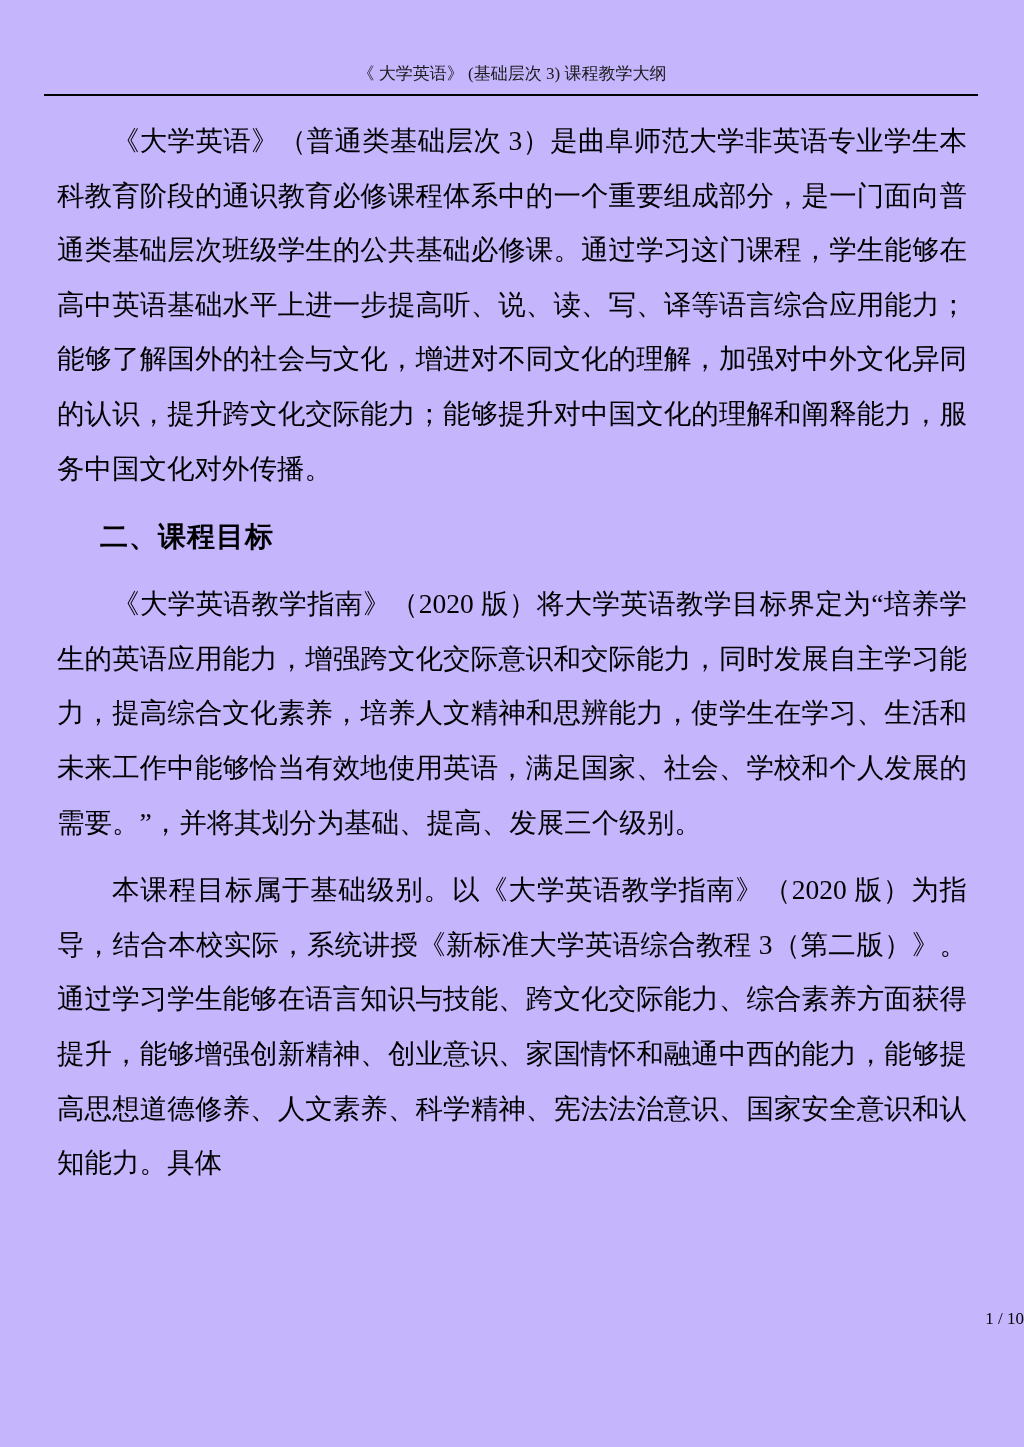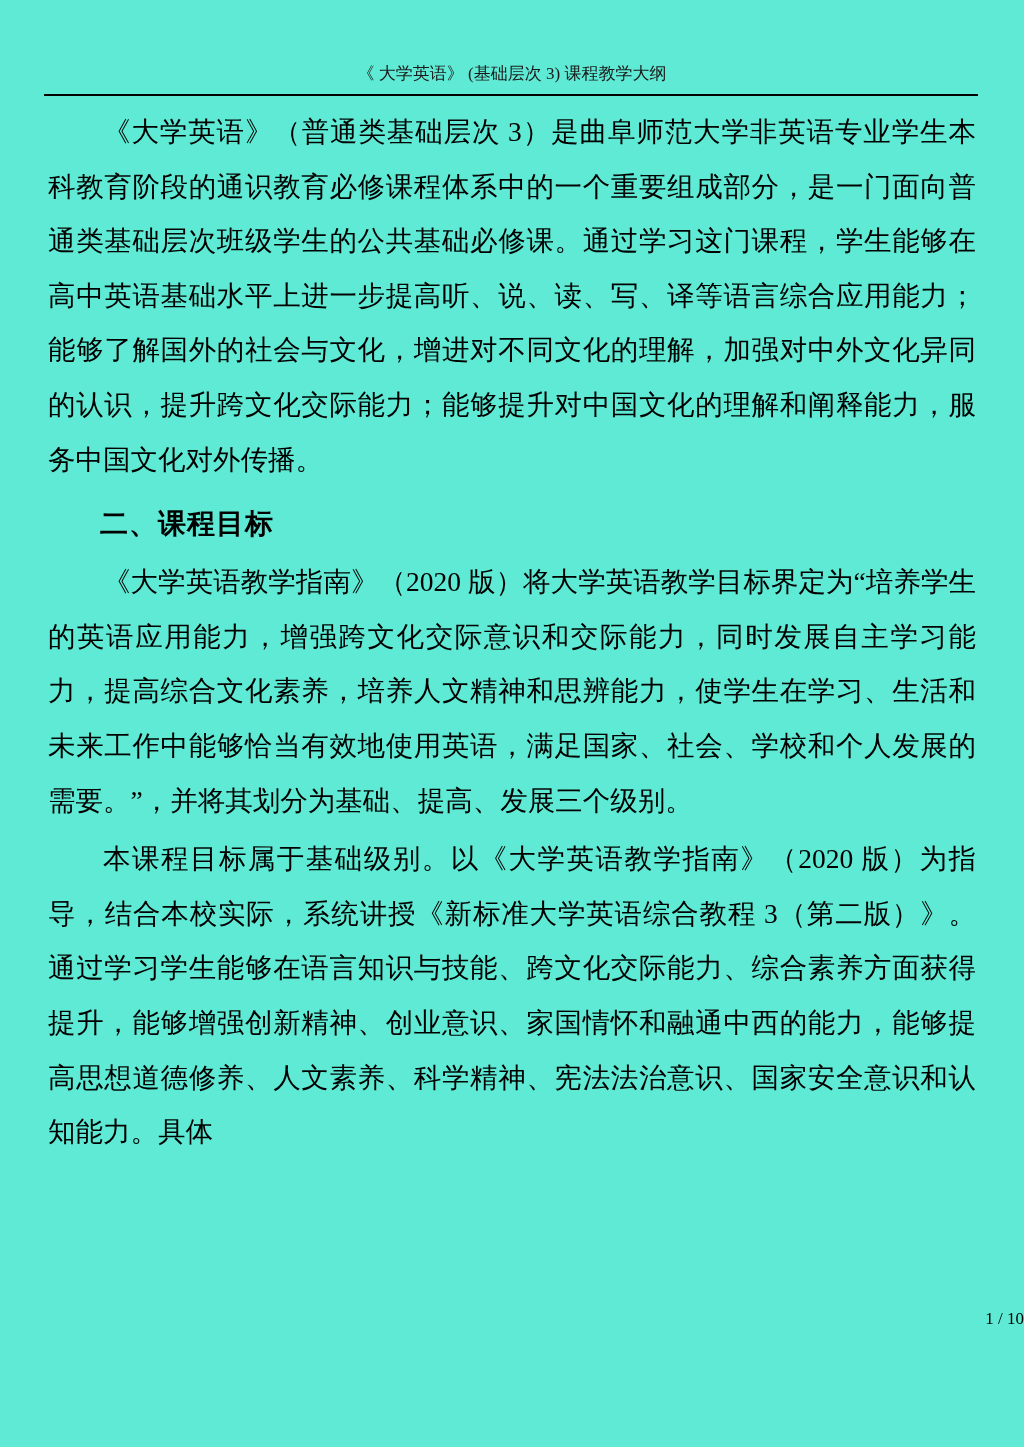--- a/index.html
+++ b/index.html
@@ -4,21 +4,21 @@
 <style>
   html, body {
     margin: 0;
     padding: 0;
     background: #ffffff;
   }
   .page {
     position: relative;
     width: 1024px;
     height: 1447px;
-    background: #5eead4;
+    background: #c4b5fd;
     color: #000000;
     font-family: "Liberation Serif", "DejaVu Serif", serif;
     overflow: hidden;
   }
   .doc-header {
     position: absolute;
     top: 62px;
     left: 44px;
     right: 44px;
     text-align: center;
@@ -48,21 +48,21 @@
     text-indent: 2em;
     margin: 0;
     letter-spacing: 1px;
   }
   .sec-heading.sec2 {
     margin-top: 9px;
   }
   .para {
     font-size: 27.5px;
     line-height: 54.6px;
-    margin: 4px;
+    margin: 13px;
     text-align: justify;
     text-justify: inter-ideograph;
     text-indent: 2em;
     word-break: break-all;
   }
   .doc-footer {
     position: absolute;
     top: 1306px;
     left: 0;
     right: 0;

